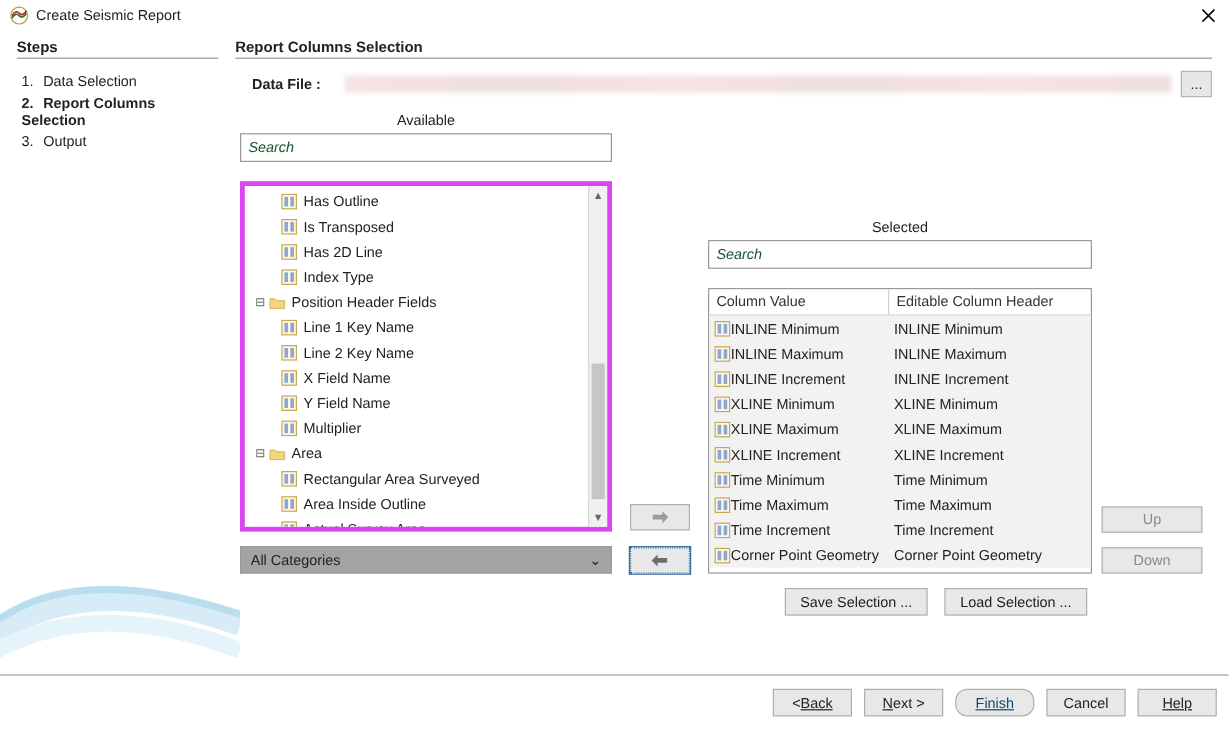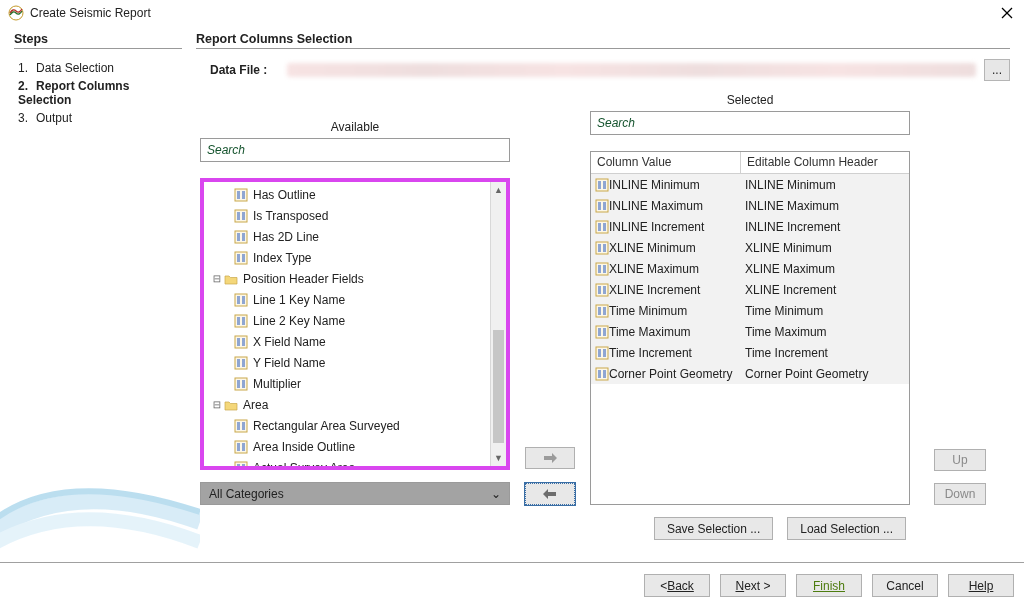--- a/index.html
+++ b/index.html
@@ -137,21 +137,21 @@
     color: #8a8a8a;
   }
   .arrow-btn.active {
     border: 1px dotted #3a6ea5;
     outline: 1px solid #3a6ea5;
     color: #555;
   }
   .selected-table {
     border: 1px solid #9a9a9a;
     margin-top: 16px;
-    height: 354px;
+    height: 238px;
     background: #fff;
     overflow: hidden;
   }
   .sel-header {
     display: flex; height: 22px;
     border-bottom: 1px solid #d0d0d0;
   }
   .sel-header .hcell {
     padding: 3px 6px;
     font-size: 12px;
@@ -170,21 +170,21 @@
   .cell.c1 { width: 150px; }
   .cell.c2 { flex: 1; }
   .sidebtns-col {
     width: 76px;
     display: flex; flex-direction: column; align-items: center;
     gap: 12px;
     margin-top: 154px;
     margin-left: 12px;
   }
   .side-btn {
-    width: 52px; height: 22px;
+    width: 84px; height: 22px;
     background: #e8e8e8;
     border: 1px solid #b0b0b0;
     color: #8a8a8a;
     display: flex; align-items: center; justify-content: center;
   }
   .sel-actions {
     display: flex; gap: 14px; margin-top: 12px; justify-content: flex-end;
     width: 320px; margin-left: 390px;
   }
   .act-btn {
@@ -208,21 +208,21 @@
     padding: 0 10px; gap: 10px;
     background: #fff;
   }
   .wiz-btn {
     min-width: 66px; height: 23px;
     background: #e8e8e8; border: 1px solid #b0b0b0;
     display: flex; align-items: center; justify-content: center;
     font-size: 12px;
     padding: 0 10px;
   }
-  .wiz-btn.disabled { color: #4d7c0f; }
+  .wiz-btn.disabled { color: #0c4a6e; border-radius: 10px; }
   .wiz-btn .ul { text-decoration: underline; }
   svg.col-icon rect.outer { fill:#fcf7e8; stroke:#c9a84a; stroke-width:1; }
   svg.col-icon rect.inner { fill:#8fa6d2; }
   svg.folder-icon path { fill:#f4d77a; stroke:#c9a84a; stroke-width:0.7; }
 </style>
 </head>
 <body>
 
 <div class="titlebar">
   <span class="app-icon">

